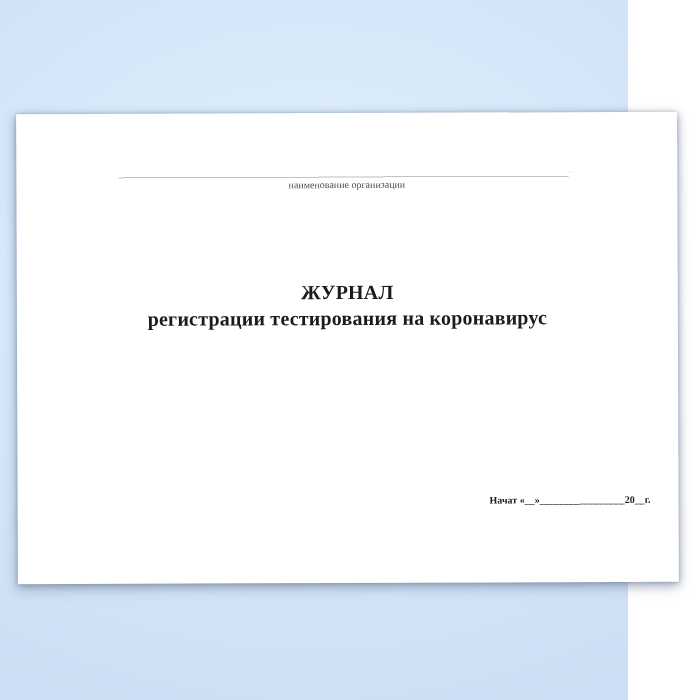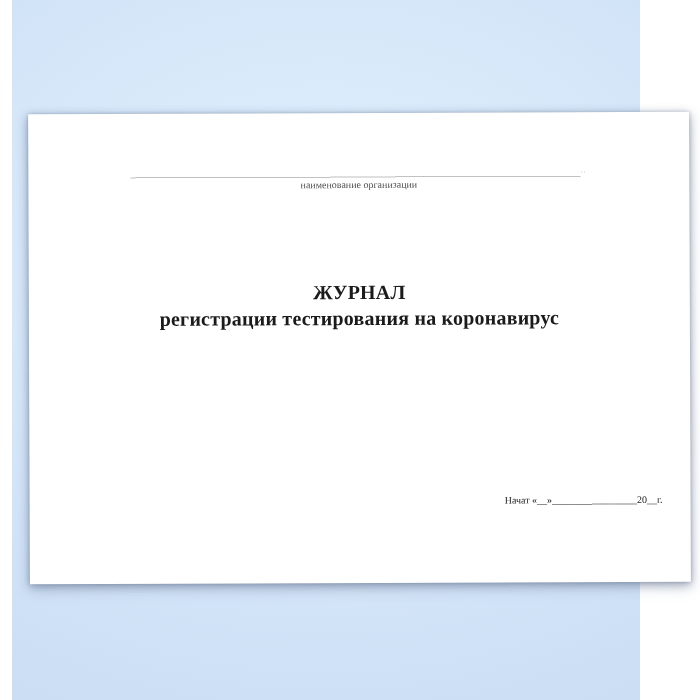--- a/index.html
+++ b/index.html
@@ -11,21 +11,20 @@
     height: 700px;
     overflow: hidden;
     font-family: "Liberation Serif", "DejaVu Serif", serif;
   }
   .scene {
     position: relative;
     width: 628px;
     height: 700px;
     background: radial-gradient(ellipse 620px 480px at 50% 38%,
                 #e0f0fe 0%, #d8e9fa 45%, #d1e3f7 75%, #ccdef3 100%);
-    margin-left: 12px;
   }
   .sheet {
     position: absolute;
     left: 17px;
     top: 113px;
     width: 661px;
     height: 470px;
     background: #ffffff;
     transform: rotate(-0.22deg);
     box-shadow:
@@ -75,21 +74,21 @@
   }
   .dates-block {
     position: absolute;
     right: 28px;
     top: 377px;
     text-align: right;
     color: #1b1b1b;
   }
   .date-line {
     font-size: 10px;
-    font-weight: normal;
+    font-weight: bold;
     line-height: 22px;
     white-space: nowrap;
   }
 </style>
 </head>
 <body>
 
 <div class="scene">
   <div class="sheet">
 

